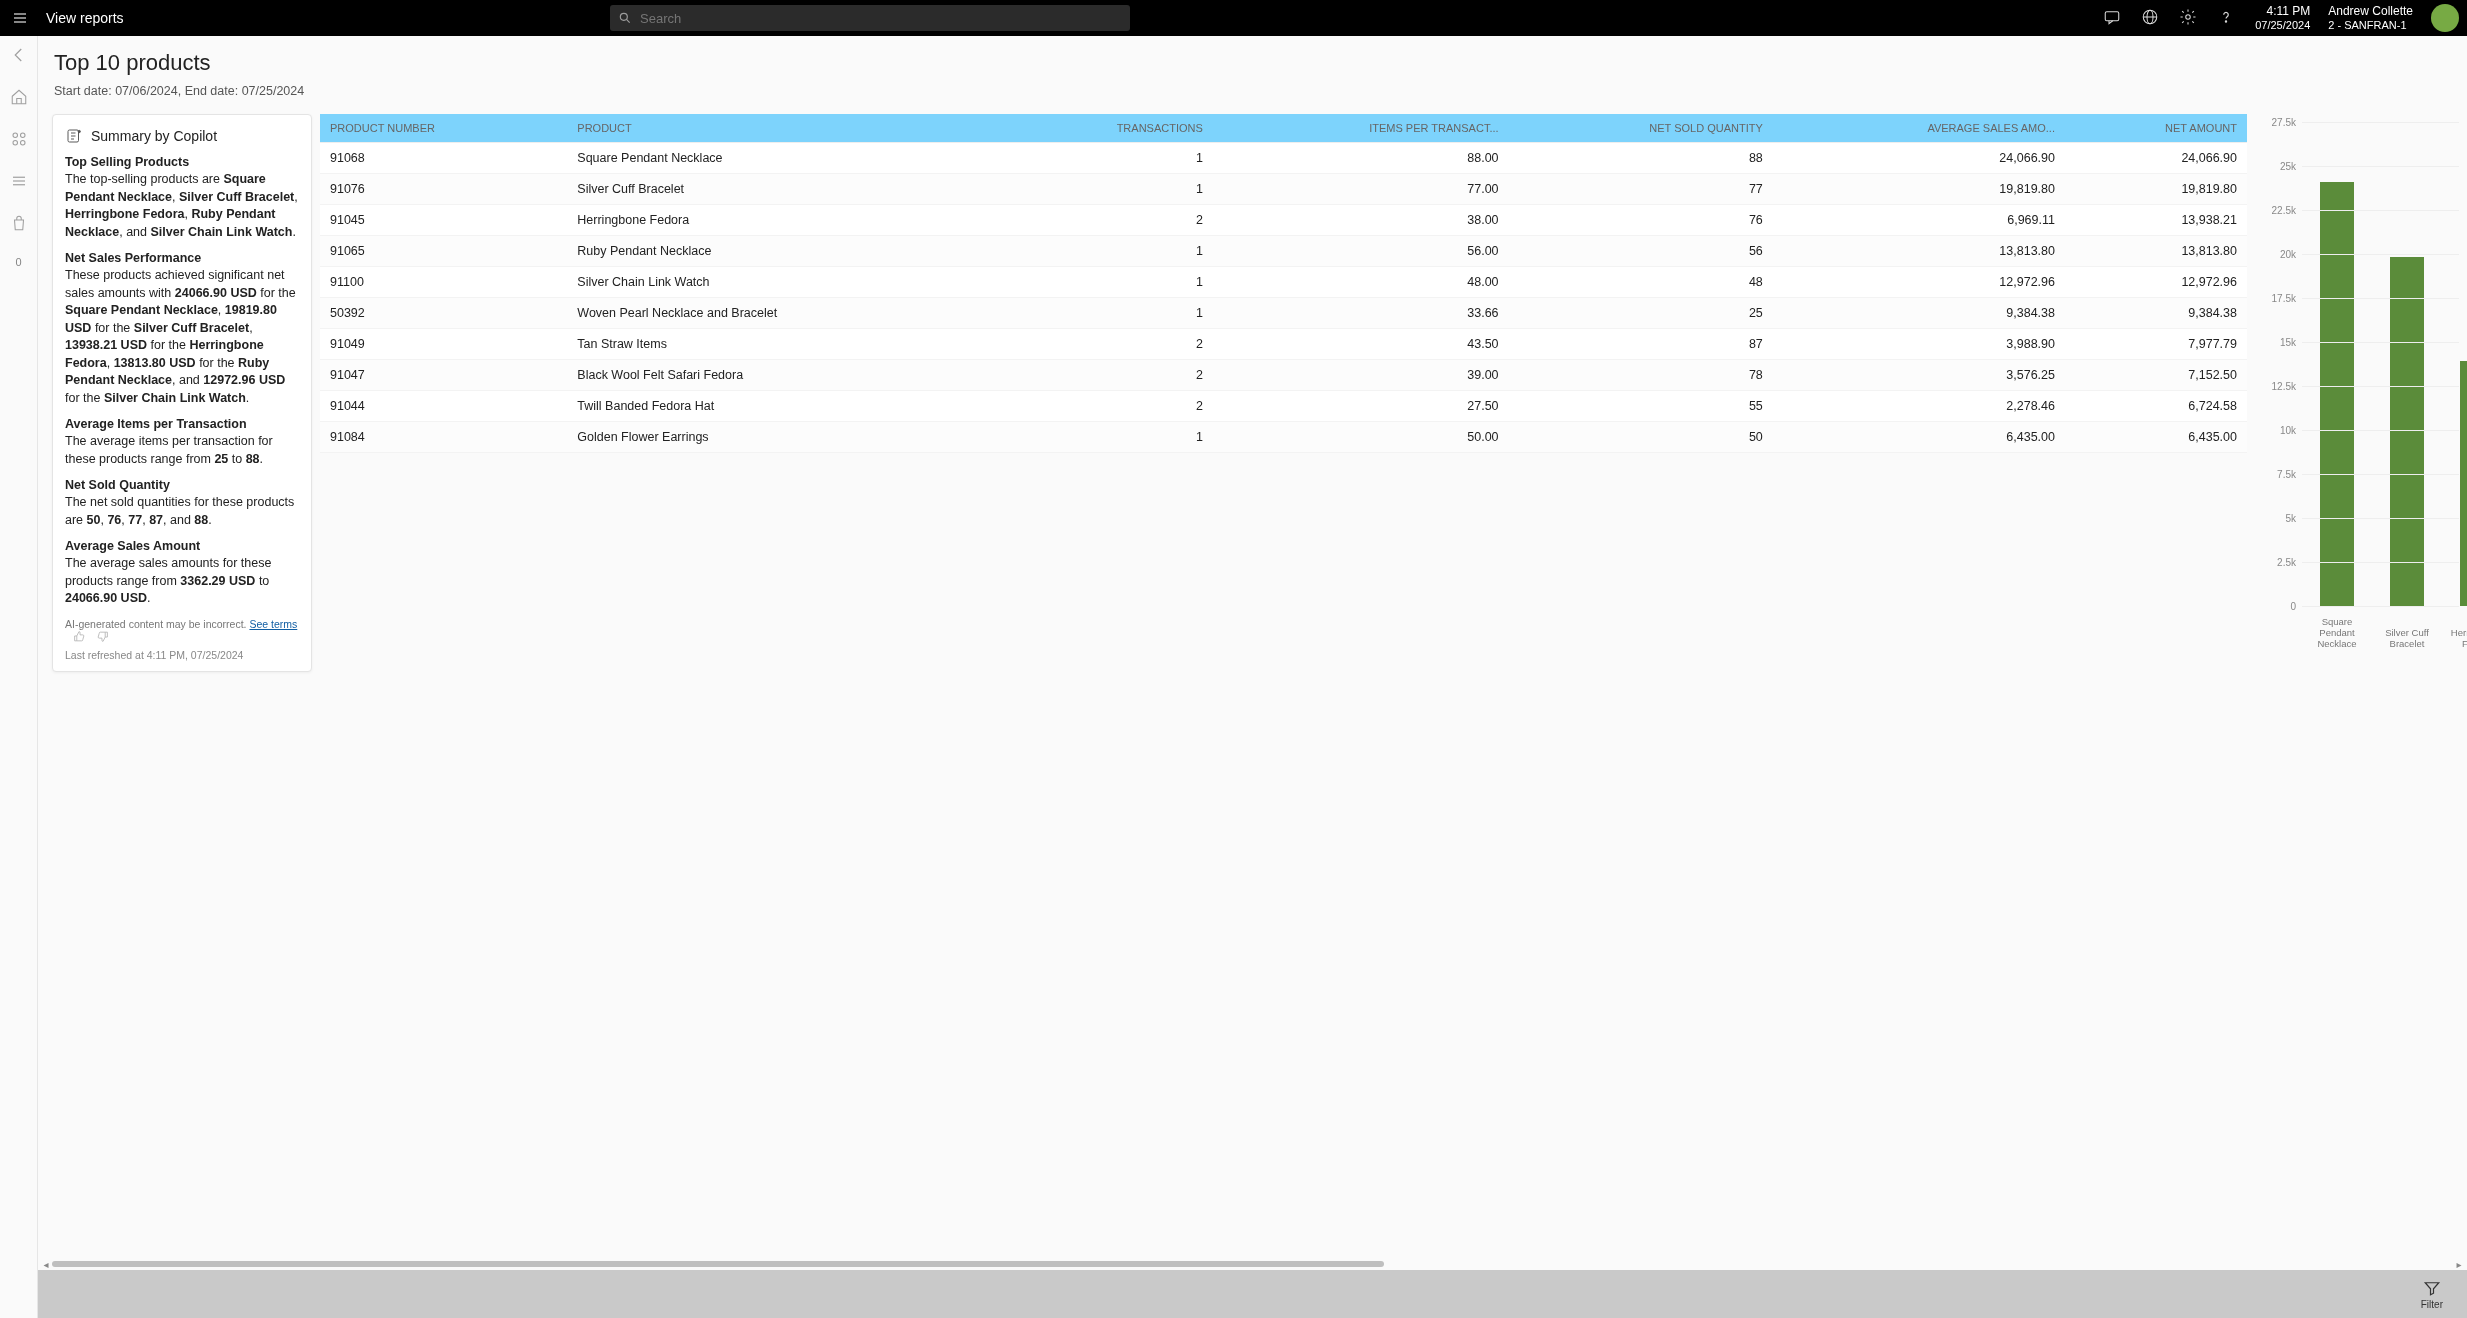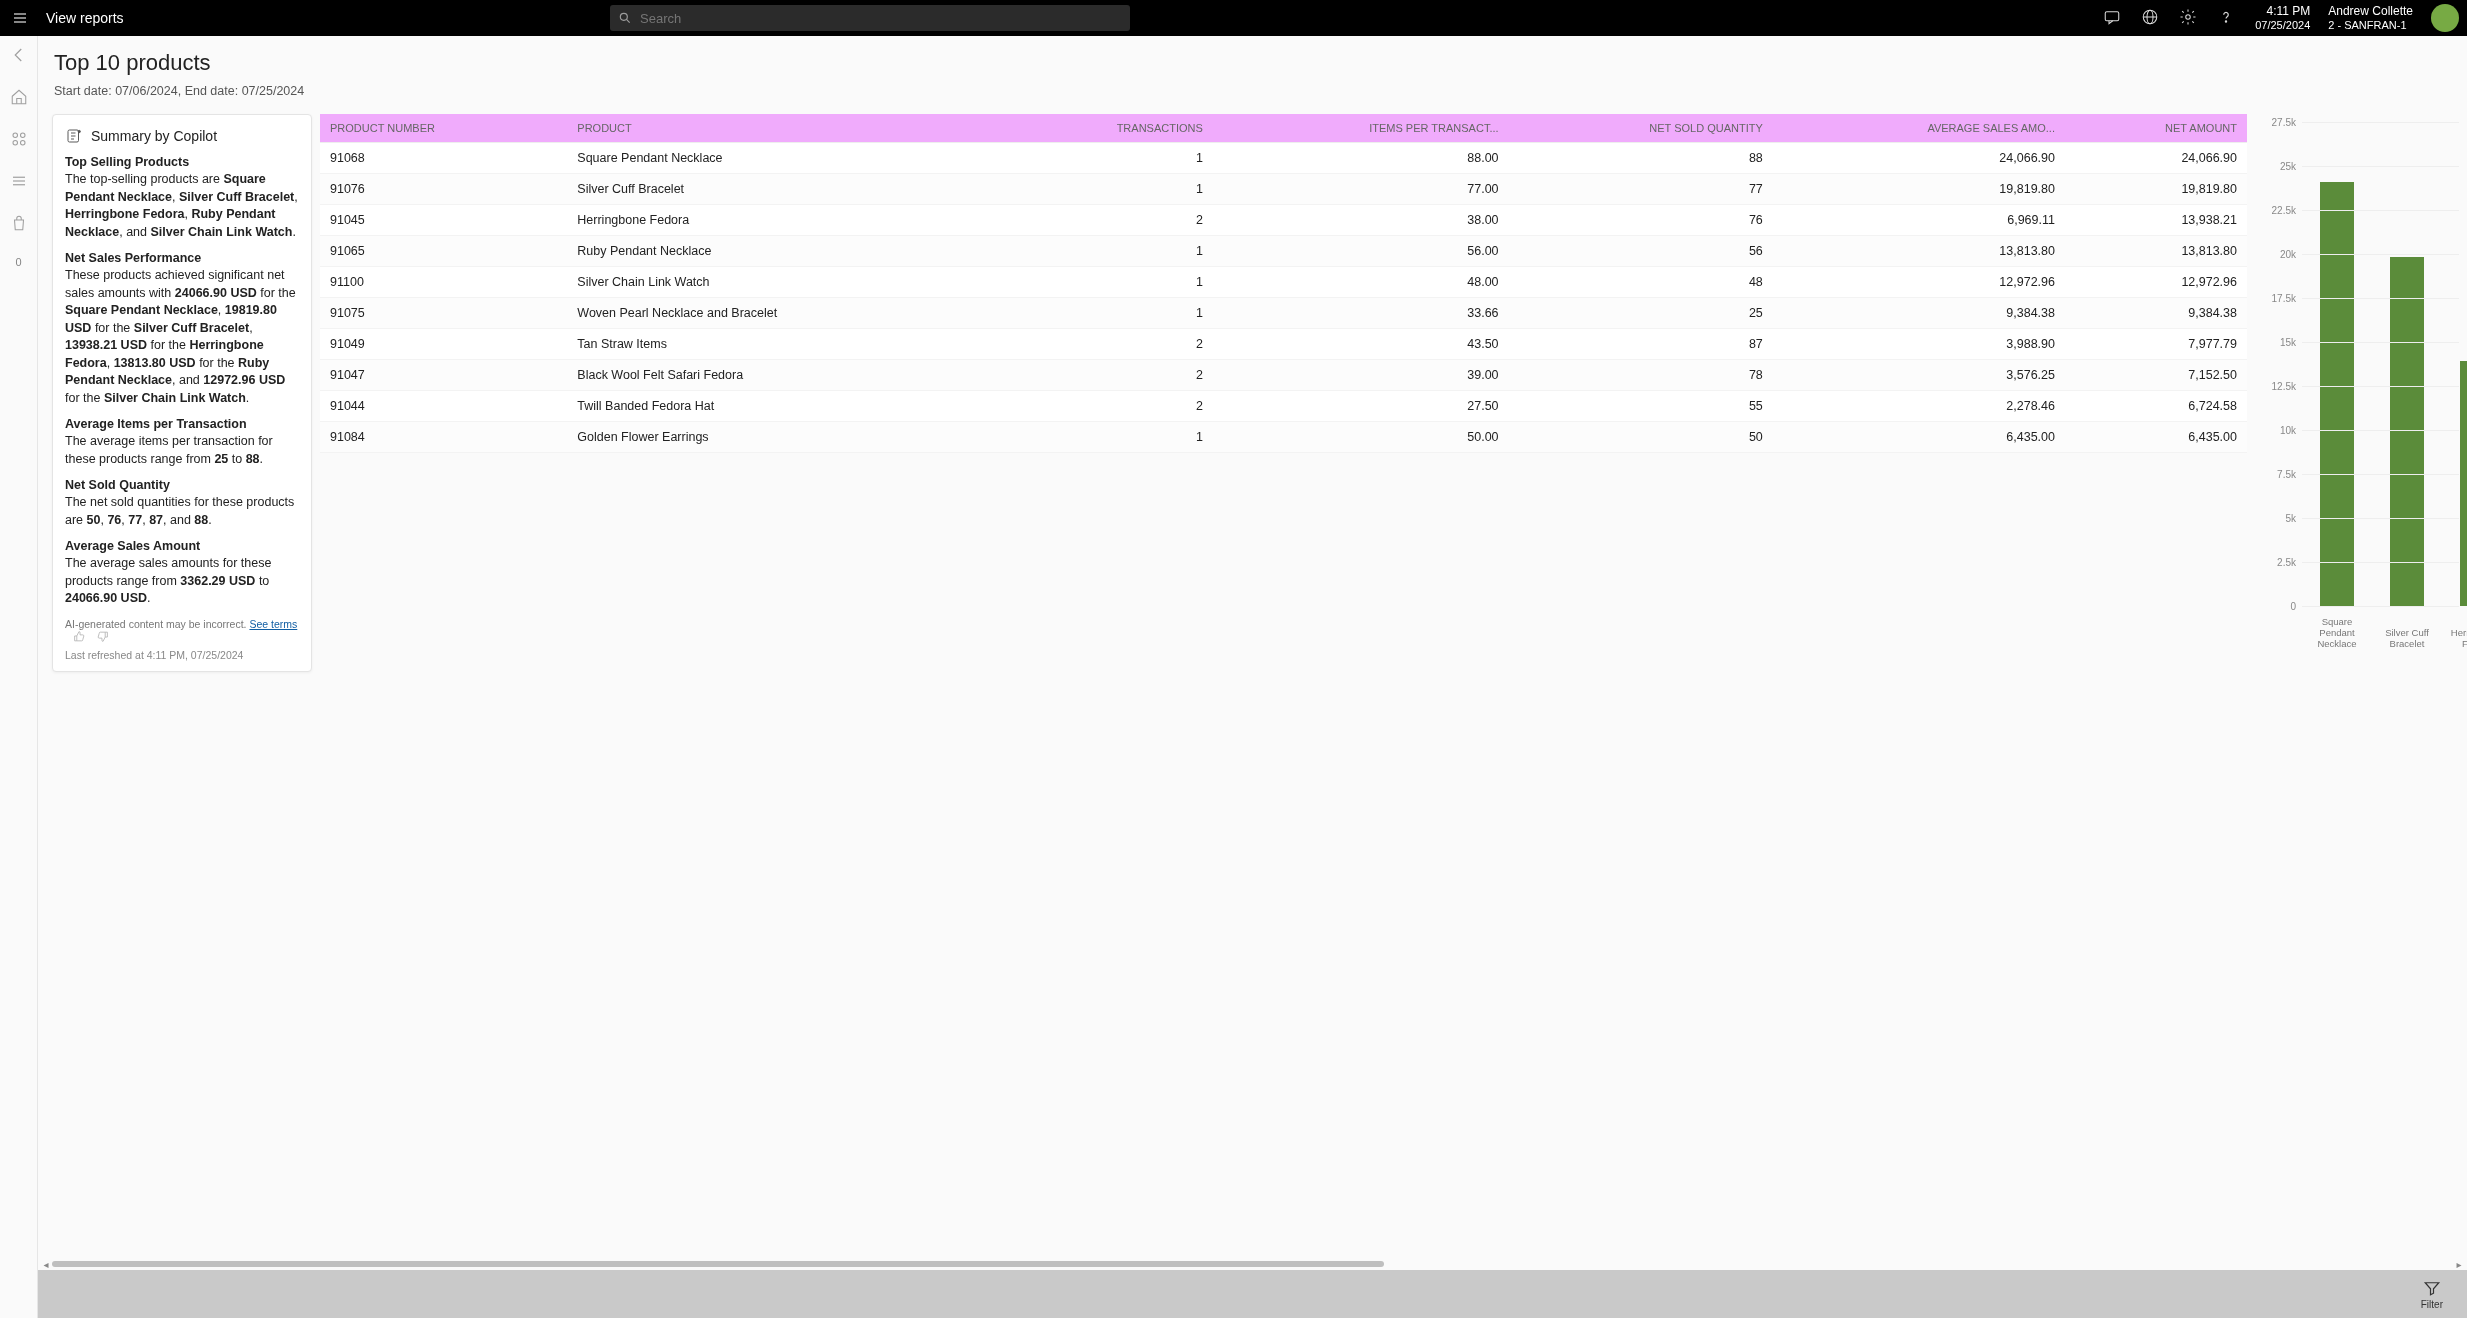--- a/index.html
+++ b/index.html
@@ -43,21 +43,21 @@
   .copilot b { font-weight:700; }
   .copilot .footer { margin-top:10px; font-size:10.5px; color:#777; }
   .copilot .footer a { color:#115ea3; }
   .copilot .thumbs { display:inline-flex; gap:10px; margin-left:8px; }
   .copilot .thumb-icon { width:13px; height:13px; opacity:.55; cursor:pointer; }
   .copilot .refreshed { font-size:10.5px; color:#888; margin-top:4px; }
 
   
   .table-wrap { flex:1; margin:8px 0 0 8px; min-width:0; }
   table { width:100%; border-collapse:collapse; }
-  thead th { text-align:left; font-size:11px; font-weight:400; color:#666; padding:8px 10px; white-space:nowrap; background:#f0abfc; border-bottom:1px solid #eee; }
+  thead th { text-align:left; font-size:11px; font-weight:400; color:#666; padding:8px 10px; white-space:nowrap; background:#7dd3fc; border-bottom:1px solid #eee; }
   thead th.num, tbody td.num { text-align:right; }
   tbody td { padding:8px 10px; font-size:12.5px; border-bottom:1px solid #f3f3f3; background:#fff; }
   tbody tr:nth-child(even) td { background:#fcfcfc; }
 
   
   .chart-panel { width:220px; min-width:220px; padding:8px 0 0 0; overflow:hidden; }
   .chart { position:relative; height:540px; }
   .chart .plot   { position:absolute; left:55px; top:8px; right:8px; bottom:48px; }
   .chart .yaxis  { position:absolute; left:0; top:8px; bottom:48px; width:55px; }
   .ytick { position:absolute; right:6px; transform:translateY(50%); font-size:10px; color:#888; }
@@ -284,21 +284,21 @@
             <tr>
               <td>91100</td>
               <td>Silver Chain Link Watch</td>
               <td class="num">1</td>
               <td class="num">48.00</td>
               <td class="num">48</td>
               <td class="num">12,972.96</td>
               <td class="num">12,972.96</td>
             </tr>
             <tr>
-              <td>91075</td>
+              <td>50392</td>
               <td>Woven Pearl Necklace and Bracelet</td>
               <td class="num">1</td>
               <td class="num">33.66</td>
               <td class="num">25</td>
               <td class="num">9,384.38</td>
               <td class="num">9,384.38</td>
             </tr>
             <tr>
               <td>91049</td>
               <td>Tan Straw Items</td>

